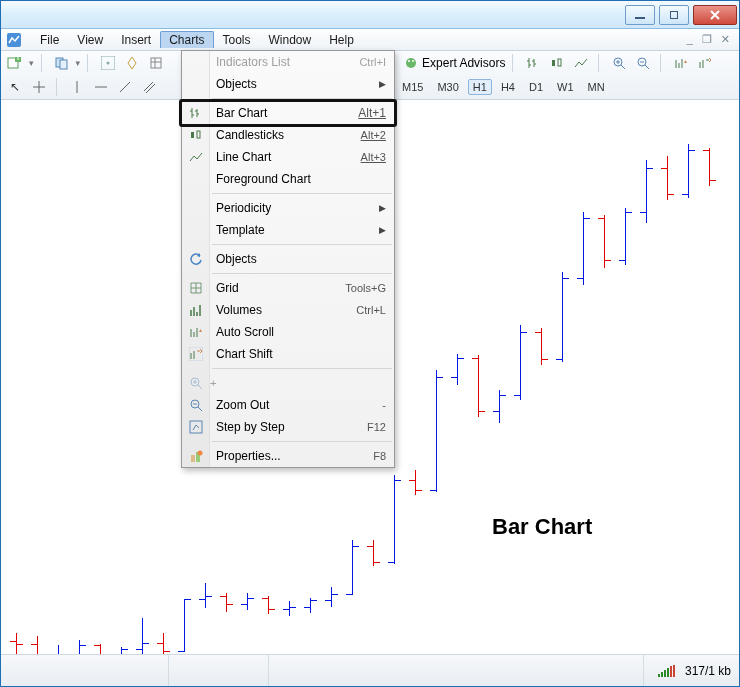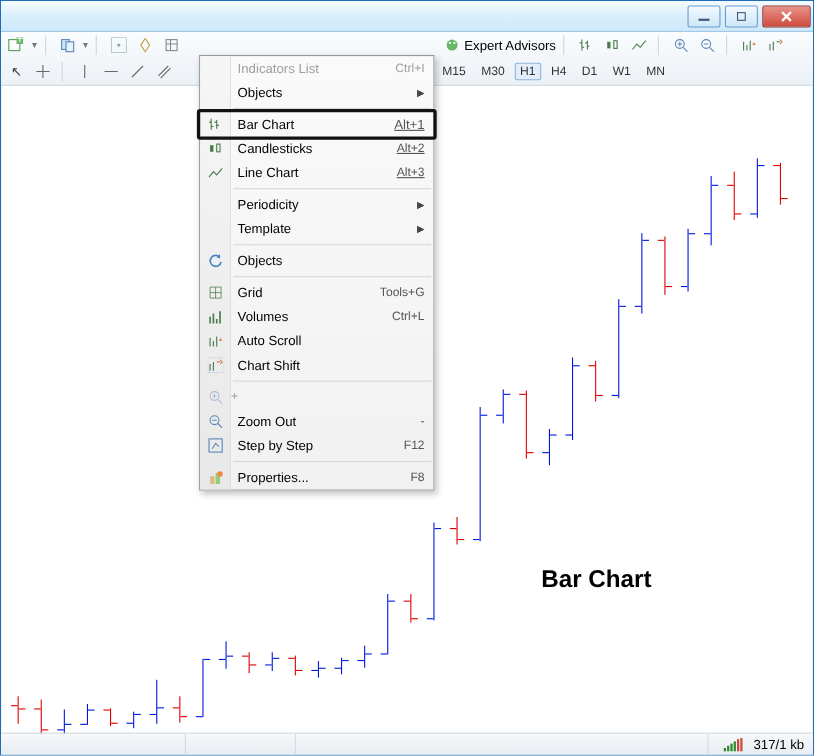--- a/index.html
+++ b/index.html
@@ -52,21 +52,21 @@
 .dd-sep { height: 1px; margin: 3px 2px 3px 30px; background: #d6d6d6; }
 .dd-highlight { position: absolute; left: -3px; right: -3px; top: -3px; bottom: -3px; border: 3px solid #111; border-radius: 3px; }
 
 .chart-area { position: absolute; left: 2px; right: 2px; top: 100px; bottom: 22px; background: #fff; }
 .chart-label { position: absolute; left: 490px; top: 414px; font-size: 22px; font-weight: 700; color: #000; }
 .ohlc { position: absolute; }
 .ohlc .vline { position: absolute; left: 6px; width: 1px; }
 .ohlc .ot { position: absolute; width: 6px; height: 1px; left: 0; }
 .ohlc .ct { position: absolute; width: 6px; height: 1px; left: 7px; }
 
-.statusbar { position: absolute; left:1px; right:1px; bottom:1px; height: 20px; background: linear-gradient(#f6f8fa,#e8edf2); border-top: 1px solid #cfd8e0; display:flex; align-items:center; }
+.statusbar { position: absolute; left:1px; right:1px; bottom:1px; height: 32px; background: linear-gradient(#f6f8fa,#e8edf2); border-top: 1px solid #cfd8e0; display:flex; align-items:center; }
 .stat-seg { height: 100%; border-right: 1px solid #d3dbe3; }
 .conn-bars { display: flex; align-items: flex-end; gap: 1px; margin-left: 6px; height: 12px;}
 .conn-bars div { width: 2px; }
 </style>
 </head>
 <body>
 
 <div class="outer-frame">
 
   <div class="titlebar">
@@ -76,20 +76,40 @@
     <div class="tb-btn">
         <div class="tb-sq"></div>
       </div>
     <div class="tb-btn tb-close">
       <svg width="12" height="12" viewBox="0 0 12 12">
           <path d="M2 2 L10 10 M10 2 L2 10" stroke="#fff" stroke-width="2"></path>
         </svg>
     </div>
   </div>
 
+  <div class="menubar">
+    <span class="mb-icon">
+      <svg width="16" height="16">
+          <rect x="1" y="1" width="14" height="14" rx="2" fill="#4a90d9"></rect>
+          <path d="M3 11 L6 6 L9 9 L13 4" stroke="#fff" stroke-width="1.5" fill="none"></path>
+        </svg>
+    </span>
+    <div class="menu-item">File</div>
+    <div class="menu-item">View</div>
+    <div class="menu-item">Insert</div>
+    <div class="menu-item open">Charts</div>
+    <div class="menu-item">Tools</div>
+    <div class="menu-item">Window</div>
+    <div class="menu-item">Help</div>
+    <div class="end-ctrls">
+      <span>_</span>
+      <span>❐</span>
+      <span>✕</span>
+    </div>
+  </div>
 
   <div class="toolbars">
     <div class="tb-row">
       <span class="tb-ico">
           <svg width="16" height="16">
             <rect x="1" y="3" width="10" height="10" fill="#fff" stroke="#5a9a5a"></rect>
             <rect x="8" y="1" width="6" height="6" fill="#6ab76a"></rect>
             <text x="11" y="6" font-size="7" fill="#fff" text-anchor="middle">+</text>
           </svg>
         </span>
@@ -248,20 +268,24 @@
         <span class="sc" style="text-decoration:underline">Alt+2</span>
     </div>
     <div class="dd-item">
       <span class="ic">
           <svg width="14" height="14">
             <path d="M1 11 L5 6 L8 9 L13 3" stroke="#4a7a4a" fill="none"></path>
           </svg>
         </span>
       <span class="lbl">Line Chart</span>
         <span class="sc" style="text-decoration:underline">Alt+3</span>
+    </div>
+    <div class="dd-item">
+      <span class="ic"></span>
+        <span class="lbl">Foreground Chart</span>
     </div>
     <div class="dd-sep"></div>
     <div class="dd-item">
       <span class="ic"></span>
         <span class="lbl">Periodicity</span>
         <span class="arr">▶</span>
     </div>
     <div class="dd-item">
       <span class="ic"></span>
         <span class="lbl">Template</span>

